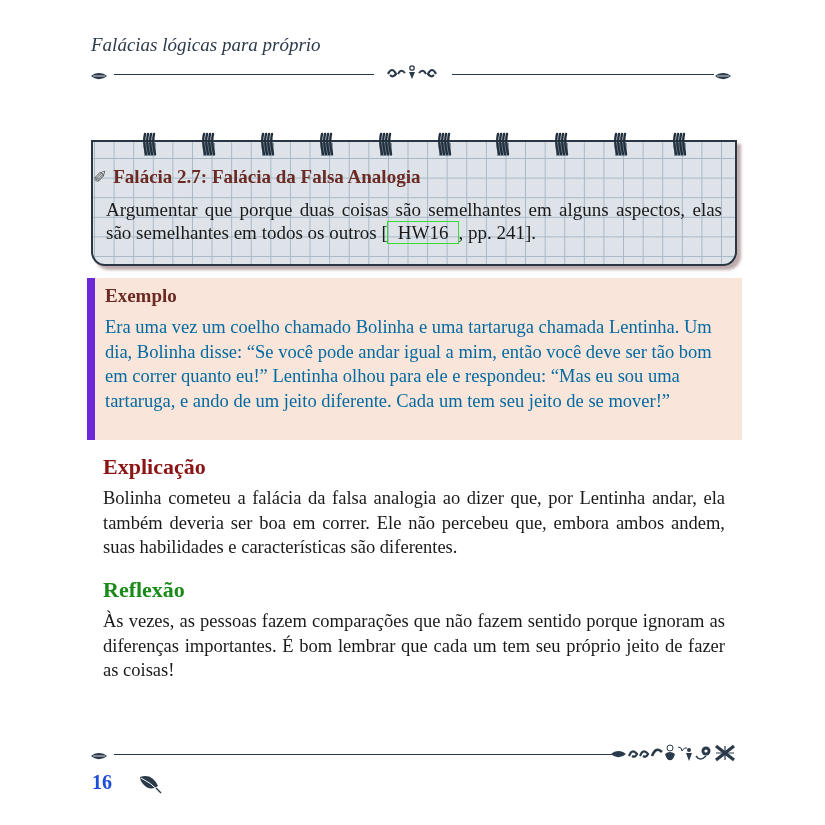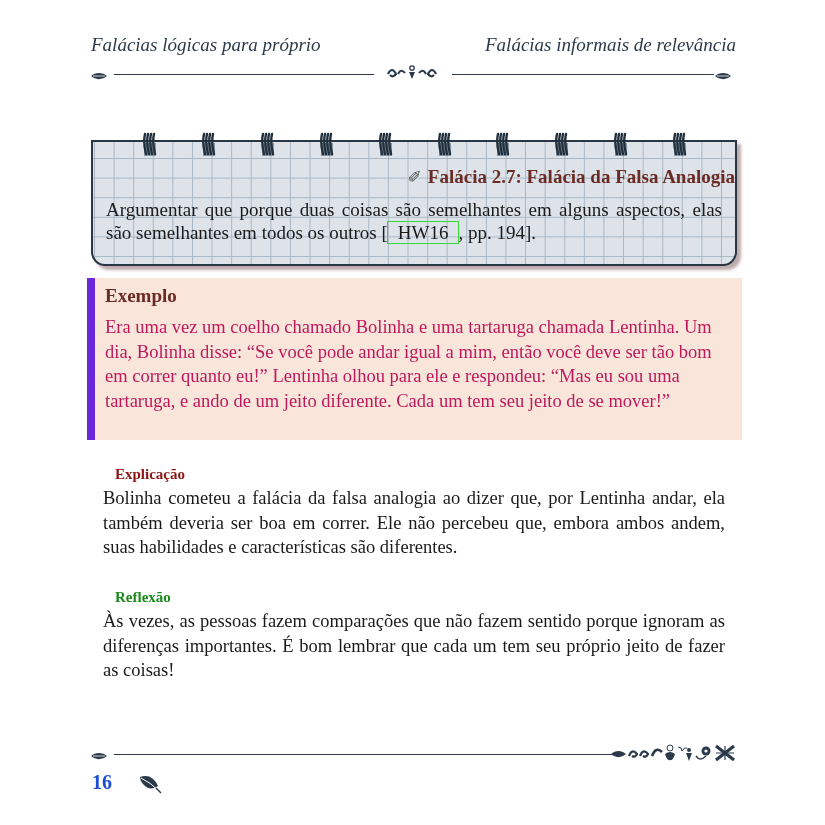--- a/index.html
+++ b/index.html
@@ -19,46 +19,45 @@
     background-color: #dde3e9;
     background-image:
       linear-gradient(to right, #a9b8c6 1px, transparent 1px),
       linear-gradient(to bottom, #a9b8c6 1px, transparent 1px);
     background-size: 19.6px 19.6px;
     background-position: 1px 16px;
     box-shadow: 4px 4px 3px rgba(110, 70, 70, 0.45);
   }
   .ring { position: absolute; top: -10px; width: 14px; height: 26px; }
   .ring svg { display: block; }
-  .nb-title { position: absolute; left: 0; right: 0; top: 24px; text-align: right;
+  .nb-title { position: absolute; left: 0; right: 0; top: 24px; text-align: left;
     font-family: "Liberation Serif", serif; font-weight: bold; font-size: 19px; color: #6b2a24; }
   .nb-title .pencil { font-family: "DejaVu Sans", sans-serif; font-weight: normal; color: #555; font-size: 17px; margin-right: 6px; }
   .nb-body { position: absolute; left: 13px; right: 13px; top: 56px;
     font-family: "Liberation Serif", serif; font-size: 19px; line-height: 23px; text-align: justify; color: #1a1a1a; }
   .cite { outline: 1.5px solid #33dd33; outline-offset: 0px; padding: 0 10px; }
 
   .example { position: absolute; left: 87px; top: 278px; width: 647px; height: 162px;
     background: #f9e5d9; border-left: 8px solid #6d28d9; }
   .example h3 { position: absolute; left: 10px; top: 7px; margin: 0; font-family: "Liberation Serif", serif;
     font-size: 19px; font-weight: bold; color: #6b2a24; }
   .example p { position: absolute; left: 10px; right: 8px; top: 37px; margin: 0; font-family: "Liberation Serif", serif;
-    font-size: 18.5px; line-height: 24.5px; color: #be185d; }
+    font-size: 18.5px; line-height: 24.5px; color: #0369a1; }
 
-  .section-h { position: absolute; left: 103px; margin: 12px; font-family: "Liberation Serif", serif; font-size: 15px; font-weight: bold; }
+  .section-h { position: absolute; left: 103px; margin: 0; font-family: "Liberation Serif", serif; font-size: 22px; font-weight: bold; }
   .section-p { position: absolute; left: 103px; width: 622px; margin: 0; font-family: "Liberation Serif", serif;
     font-size: 18.5px; line-height: 24.5px; text-align: justify; color: #1a1a1a; }
 
   .page-num { position: absolute; left: 92px; top: 771px; font-family: "Liberation Serif", serif; font-weight: bold; font-size: 20px; color: #1d4ed8; }
 </style>
 </head>
 <body>
 
 <div class="header">
   <span class="left">Falácias lógicas para próprio</span>
-  <span class="right">Falácias informais de relevância</span>
 </div>
 
 <div class="orn" style="left:90px;top:68px;">
   <svg width="18" height="10" viewBox="0 0 18 10">
       <path d="M1 5 Q6 0 14 3 L17 5 L14 7 Q6 10 1 5 Z" fill="#2b3a4a"></path>
       <path d="M3 5 L15 5" stroke="#fff" stroke-width="0.8"></path>
     </svg>
 </div>
 <div class="rule" style="left:114px;top:74px;width:260px;"></div>
 <div class="orn" style="left:386px;top:64px;">
@@ -137,21 +136,21 @@
   <div class="ring" style="left:580px;">
       <svg width="14" height="26" viewBox="0 0 14 26">
         <rect x="1" y="11" width="12" height="13" fill="#8a97a4"></rect>
         <path d="M2 2 q-2 8 1 20 M5 2 q-2 8 1 20 M8 2 q-2 8 1 20 M11 2 q-2 8 1 20" fill="none" stroke="#22303d" stroke-width="2.4" stroke-linecap="round"></path>
       </svg>
     </div>
 
   <div class="nb-title">
     <span class="pencil">✐</span><span>Falácia 2.7: Falácia da Falsa Analogia</span>
   </div>
-  <div class="nb-body"><span>Argumentar que porque duas coisas são semelhantes em alguns aspectos, elas são semelhantes em todos os outros [</span><span class="cite">HW16</span><span>, pp. 194].</span></div>
+  <div class="nb-body"><span>Argumentar que porque duas coisas são semelhantes em alguns aspectos, elas são semelhantes em todos os outros [</span><span class="cite">HW16</span><span>, pp. 241].</span></div>
 </div>
 
 <div class="example">
   <h3>Exemplo</h3>
   <p>Era uma vez um coelho chamado Bolinha e uma tartaruga chamada Lentinha. Um dia, Bolinha disse: “Se você pode andar igual a mim, então você deve ser tão bom em correr quanto eu!” Lentinha olhou para ele e respondeu: “Mas eu sou uma tartaruga, e ando de um jeito diferente. Cada um tem seu jeito de se mover!”</p>
 </div>
 
 <h3 class="section-h" style="top:454px;color:#8b1414;">Explicação</h3>
 <p class="section-p" style="top:486px;">Bolinha cometeu a falácia da falsa analogia ao dizer que, por Lentinha andar, ela também deveria ser boa em correr. Ele não percebeu que, embora ambos andem, suas habilidades e características são diferentes.</p>
 

